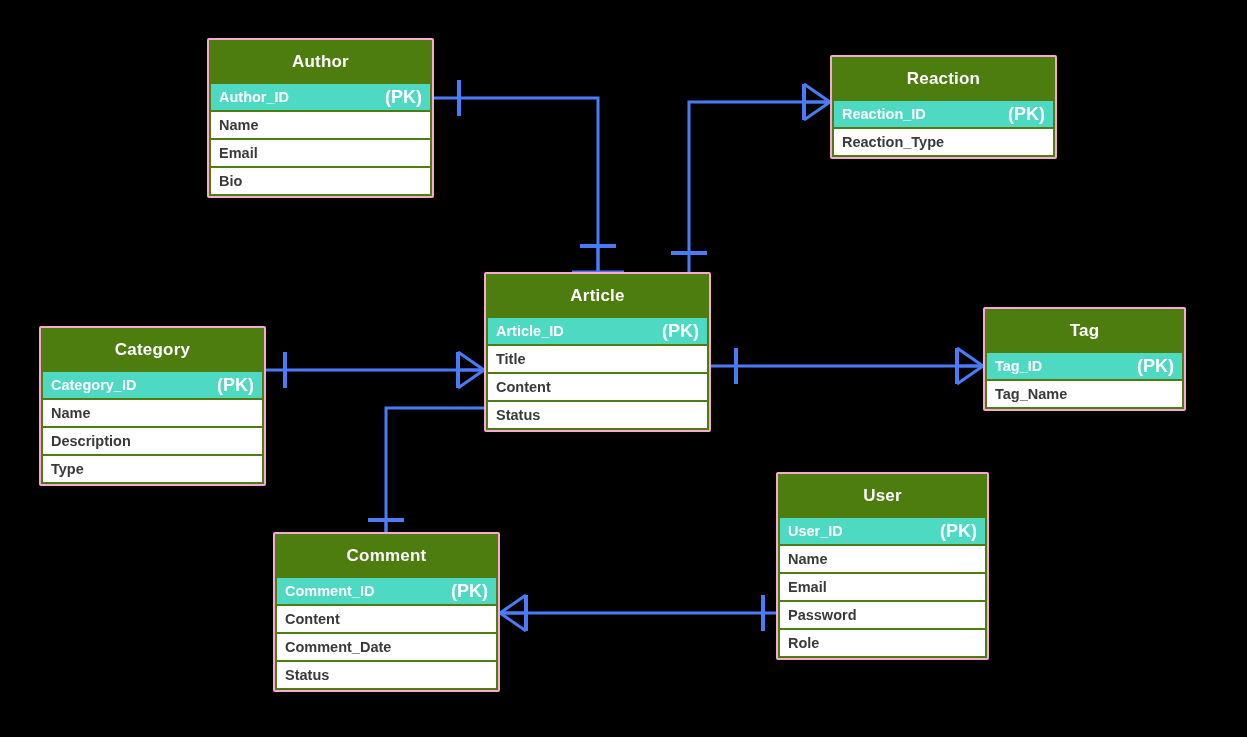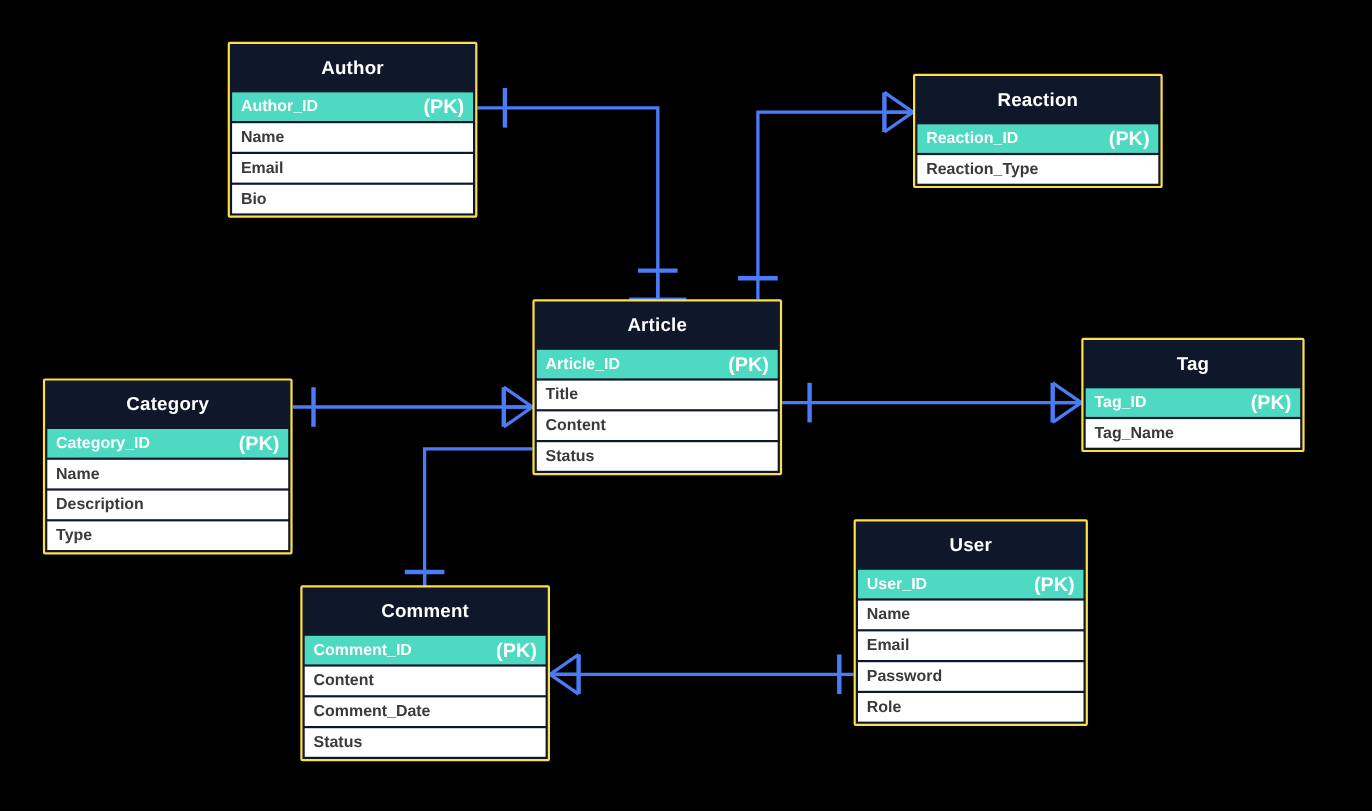--- a/index.html
+++ b/index.html
@@ -19,22 +19,22 @@
   #edges {
     position: absolute;
     left: 0;
     top: 0;
     width: 1247px;
     height: 737px;
   }
   .entity {
     position: absolute;
     box-sizing: border-box;
-    border: 2px solid #fde047;
-    background: #0f172a;
+    border: 2px solid #f9a8d4;
+    background: #4d7c0f;
     border-radius: 2px;
     z-index: 5;
   }
   .entity-title {
     height: 44px;
     line-height: 44px;
     text-align: center;
     color: #FFFFFF;
     font-weight: bold;
     font-size: 17px;
@@ -132,21 +132,21 @@
       </div>
       <div class="attr">
         <span class="key">Email</span>
         <span class="pktag"></span>
       </div>
       <div class="attr">
         <span class="key">Bio</span>
         <span class="pktag"></span>
       </div>
     </div>
-    <div class="entity" style="left: 830px; top: 55px; width: 227px; margin-top: 12px;">
+    <div class="entity" style="left: 830px; top: 55px; width: 227px;">
       <div class="entity-title">Reaction</div>
       <div class="attr pk">
         <span class="key">Reaction_ID</span>
         <span class="pktag">(PK)</span>
       </div>
       <div class="attr">
         <span class="key">Reaction_Type</span>
         <span class="pktag"></span>
       </div>
     </div>
@@ -162,21 +162,21 @@
       </div>
       <div class="attr">
         <span class="key">Content</span>
         <span class="pktag"></span>
       </div>
       <div class="attr">
         <span class="key">Status</span>
         <span class="pktag"></span>
       </div>
     </div>
-    <div class="entity" style="left: 39px; top: 344px; width: 227px;">
+    <div class="entity" style="left: 39px; top: 326px; width: 227px;">
       <div class="entity-title">Category</div>
       <div class="attr pk">
         <span class="key">Category_ID</span>
         <span class="pktag">(PK)</span>
       </div>
       <div class="attr">
         <span class="key">Name</span>
         <span class="pktag"></span>
       </div>
       <div class="attr">

